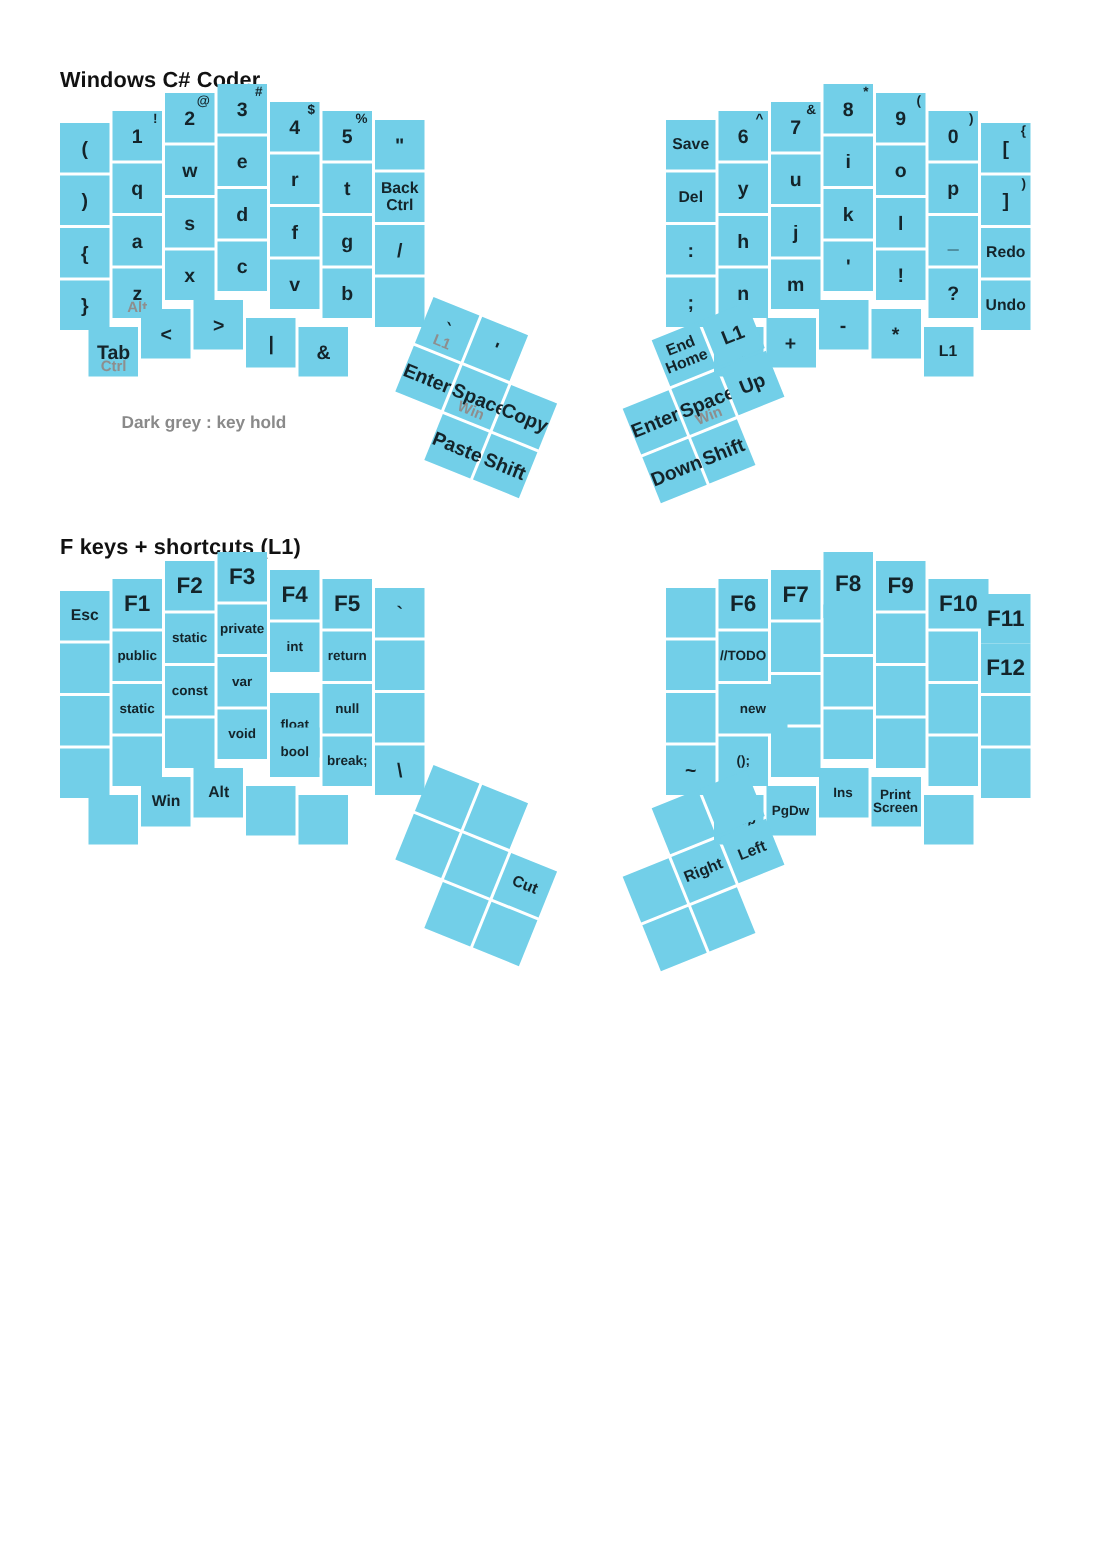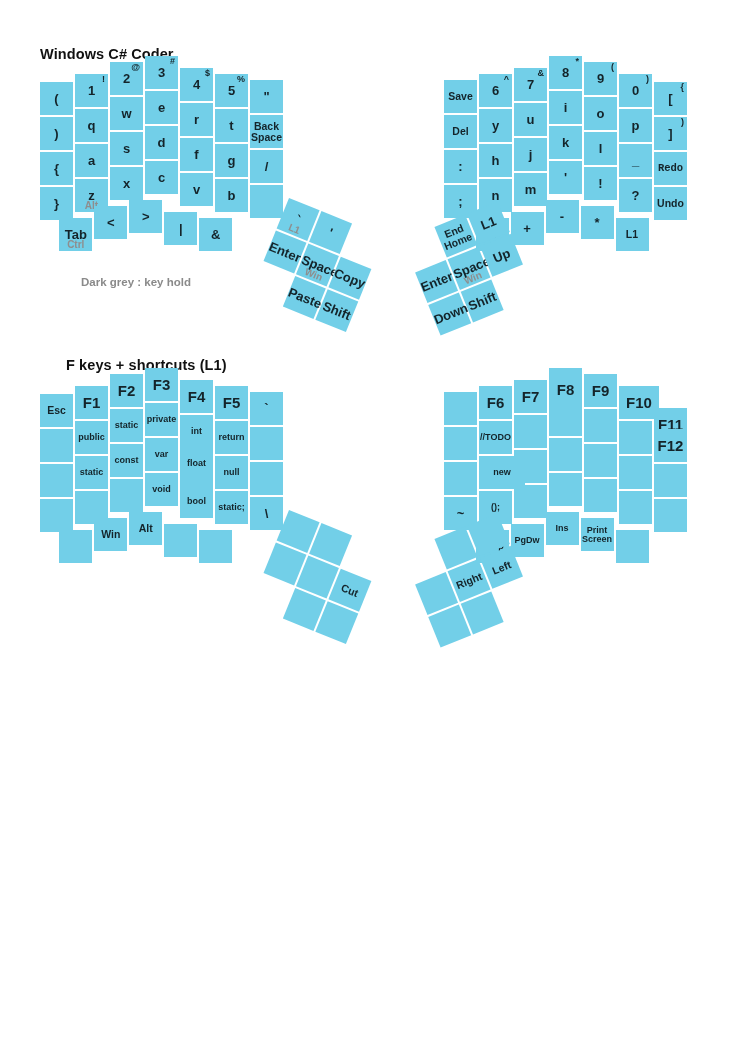--- a/index.html
+++ b/index.html
@@ -128,21 +128,21 @@
       <span class="lbl main">e</span>
     </div>
     <div class="key" style="left: 180px; top: 103px; width: 33px; height: 33px;">
       <span class="lbl main">r</span>
     </div>
     <div class="key" style="left: 215px; top: 109px; width: 33px; height: 33px;">
       <span class="lbl main">t</span>
     </div>
     <div class="key" style="left: 250px; top: 115px; width: 33px; height: 33px;">
       <span class="lbl main sm">Back
-Space</span>
+Ctrl</span>
     </div>
     <div class="key" style="left: 40px; top: 152px; width: 33px; height: 33px;">
       <span class="lbl main">{</span>
     </div>
     <div class="key" style="left: 75px; top: 144px; width: 33px; height: 33px;">
       <span class="lbl main">a</span>
     </div>
     <div class="key" style="left: 110px; top: 132px; width: 33px; height: 33px;">
       <span class="lbl main">s</span>
     </div>
@@ -254,21 +254,21 @@
     </div>
     <div class="key" style="left: 549px; top: 126px; width: 33px; height: 33px;">
       <span class="lbl main">k</span>
     </div>
     <div class="key" style="left: 584px; top: 132px; width: 33px; height: 33px;">
       <span class="lbl main">l</span>
     </div>
     <div class="key" style="left: 619px; top: 144px; width: 33px; height: 33px;">
       <span class="lbl main">_</span>
     </div>
-    <div class="key" style="left: 654px; top: 152px; width: 33px; height: 33px; font-family: Liberation Mono, monospace;">
+    <div class="key" style="left: 654px; top: 152px; width: 33px; height: 33px;">
       <span class="lbl main sm">Redo</span>
     </div>
     <div class="key" style="left: 444px; top: 185px; width: 33px; height: 33px;">
       <span class="lbl main">;</span>
     </div>
     <div class="key" style="left: 479px; top: 179px; width: 33px; height: 33px;">
       <span class="lbl main">n</span>
     </div>
     <div class="key" style="left: 514px; top: 173px; width: 33px; height: 33px;">
       <span class="lbl main">m</span>
@@ -345,21 +345,21 @@
       </div>
       <div class="key" style="left: 0px; top: 70px; width: 33px; height: 33px;">
         <span class="lbl main">Down</span>
       </div>
       <div class="key" style="left: 35px; top: 70px; width: 33px; height: 33px;">
         <span class="lbl main">Shift</span>
       </div>
     </div>
   </div>
 
-<div class="layer-title" style="left:40px; top:357px;margin-left:26px;">F keys + shortcuts (L1)</div>
+<div class="layer-title" style="left:40px; top:357px;">F keys + shortcuts (L1)</div>
 
 <div class="kb" id="kb-l2" style="left: 0px; top: 0px; width: 736px; height: 640px;">
     <div class="key" style="left: 40px; top: 394px; width: 33px; height: 33px;">
       <span class="lbl main sm">Esc</span>
     </div>
     <div class="key" style="left: 75px; top: 386px; width: 33px; height: 33px;">
       <span class="lbl main lg">F1</span>
     </div>
     <div class="key" style="left: 110px; top: 374px; width: 33px; height: 33px;">
       <span class="lbl main lg">F2</span>
@@ -396,38 +396,38 @@
     <div class="key" style="left: 40px; top: 464px; width: 33px; height: 33px;"></div>
     <div class="key" style="left: 75px; top: 456px; width: 33px; height: 33px;">
       <span class="lbl main xs">static</span>
     </div>
     <div class="key" style="left: 110px; top: 444px; width: 33px; height: 33px;">
       <span class="lbl main xs">const</span>
     </div>
     <div class="key" style="left: 145px; top: 438px; width: 33px; height: 33px;">
       <span class="lbl main xs">var</span>
     </div>
-    <div class="key" style="left: 180px; top: 442px; width: 33px; height: 43px;">
+    <div class="key" style="left: 180px; top: 462px; width: 33px; height: 43px;">
       <span class="lbl main xs">float</span>
     </div>
     <div class="key" style="left: 215px; top: 456px; width: 33px; height: 33px;">
       <span class="lbl main xs">null</span>
     </div>
     <div class="key" style="left: 250px; top: 462px; width: 33px; height: 33px;"></div>
     <div class="key" style="left: 40px; top: 499px; width: 33px; height: 33px;"></div>
     <div class="key" style="left: 75px; top: 491px; width: 33px; height: 33px;"></div>
     <div class="key" style="left: 110px; top: 479px; width: 33px; height: 33px;"></div>
     <div class="key" style="left: 145px; top: 473px; width: 33px; height: 33px;">
       <span class="lbl main xs">void</span>
     </div>
     <div class="key" style="left: 180px; top: 485px; width: 33px; height: 33px;">
       <span class="lbl main xs">bool</span>
     </div>
     <div class="key" style="left: 215px; top: 491px; width: 33px; height: 33px;">
-      <span class="lbl main xs">static;</span>
+      <span class="lbl main xs">break;</span>
     </div>
     <div class="key" style="left: 250px; top: 497px; width: 33px; height: 33px;">
       <span class="lbl main">\</span>
     </div>
     <div class="key" style="left: 59.25px; top: 530px; width: 33px; height: 33px;"></div>
     <div class="key" style="left: 94.25px; top: 518px; width: 33px; height: 33px;">
       <span class="lbl main sm">Win</span>
     </div>
     <div class="key" style="left: 129.25px; top: 512px; width: 33px; height: 33px;">
       <span class="lbl main sm">Alt</span>
@@ -443,21 +443,21 @@
     </div>
     <div class="key" style="left: 549px; top: 368px; width: 33px; height: 44px;">
       <span class="lbl main lg">F8</span>
     </div>
     <div class="key" style="left: 584px; top: 374px; width: 33px; height: 33px;">
       <span class="lbl main lg">F9</span>
     </div>
     <div class="key" style="left: 619px; top: 386px; width: 40px; height: 33px;">
       <span class="lbl main lg">F10</span>
     </div>
-    <div class="key" style="left: 654px; top: 408px; width: 33px; height: 33px; padding-left: 20px;">
+    <div class="key" style="left: 654px; top: 396px; width: 33px; height: 33px; padding-left: 20px;">
       <span class="lbl main lg">F11</span>
     </div>
     <div class="key" style="left: 444px; top: 427px; width: 33px; height: 33px;"></div>
     <div class="key" style="left: 479px; top: 421px; width: 33px; height: 33px;">
       <span class="lbl main xs">//TODO</span>
     </div>
     <div class="key" style="left: 514px; top: 415px; width: 33px; height: 33px;"></div>
     <div class="key" style="left: 549px; top: 403px; width: 33px; height: 33px;"></div>
     <div class="key" style="left: 584px; top: 409px; width: 33px; height: 33px;"></div>
     <div class="key" style="left: 619px; top: 421px; width: 33px; height: 33px;"></div>

